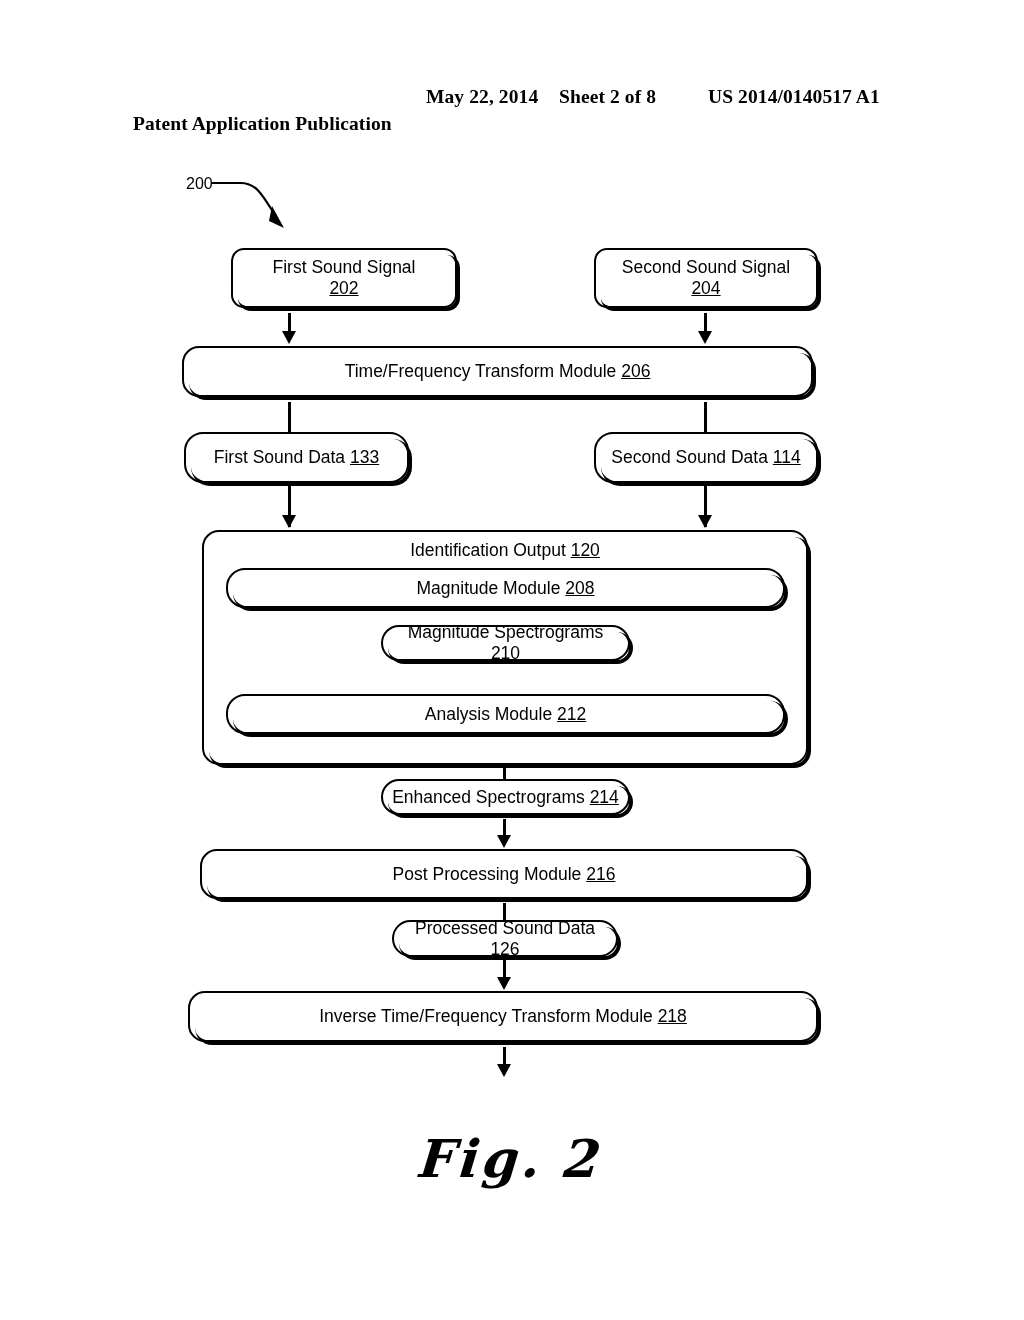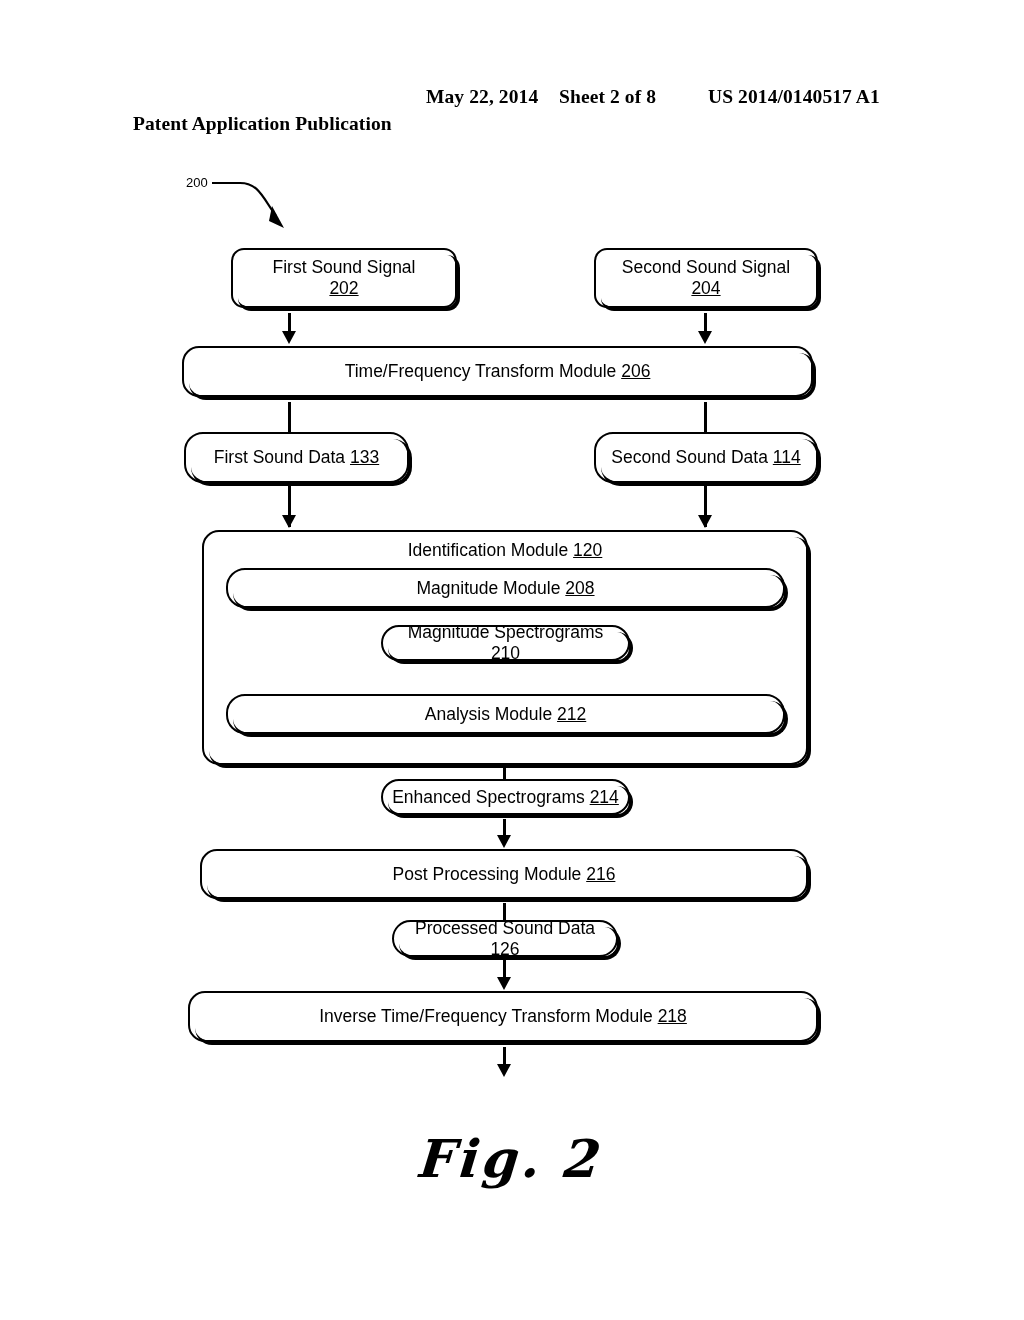--- a/index.html
+++ b/index.html
@@ -71,21 +71,21 @@
   .vline{position:absolute;width:2.6px;background:#000;z-index:1;}
   .arrowhead{
     position:absolute;width:0;height:0;z-index:1;
     border-left:7.5px solid transparent;
     border-right:7.5px solid transparent;
     border-top:13px solid #000;
   }
 
   
   .ref200{
-    position:absolute;left:186px;top:175px;font-size:13px;
+    position:absolute;left:186px;top:175px;font-size:16px;
   }
   .leadsvg{position:absolute;left:210px;top:170px;z-index:1;}
 
   
   .figcap{
     position:absolute;left:0;width:1024px;top:1128px;
     text-align:center;
     font-family:"DejaVu Serif","Liberation Serif",serif;
     font-style:italic;font-weight:bold;
     font-size:52px;letter-spacing:3px;
@@ -152,21 +152,21 @@
 
   <div class="node r-pill" style="left:594px;top:432px;width:224px;height:51px;">
     <span class="lbl">
       <span>Second Sound Data</span>
       <u>114</u>
     </span>
   </div>
 
   <div class="group" style="left:202px;top:530px;width:606px;height:235px;">
     <div class="group-title">
-      <span>Identification Module</span>
+      <span>Identification Output</span>
       <u>120</u>
     </div>
   </div>
 
   <div class="node r-pill" style="left:226px;top:568px;width:559px;height:40px;">
     <span class="lbl">
       <span>Magnitude Module</span>
       <u>208</u>
     </span>
   </div>

